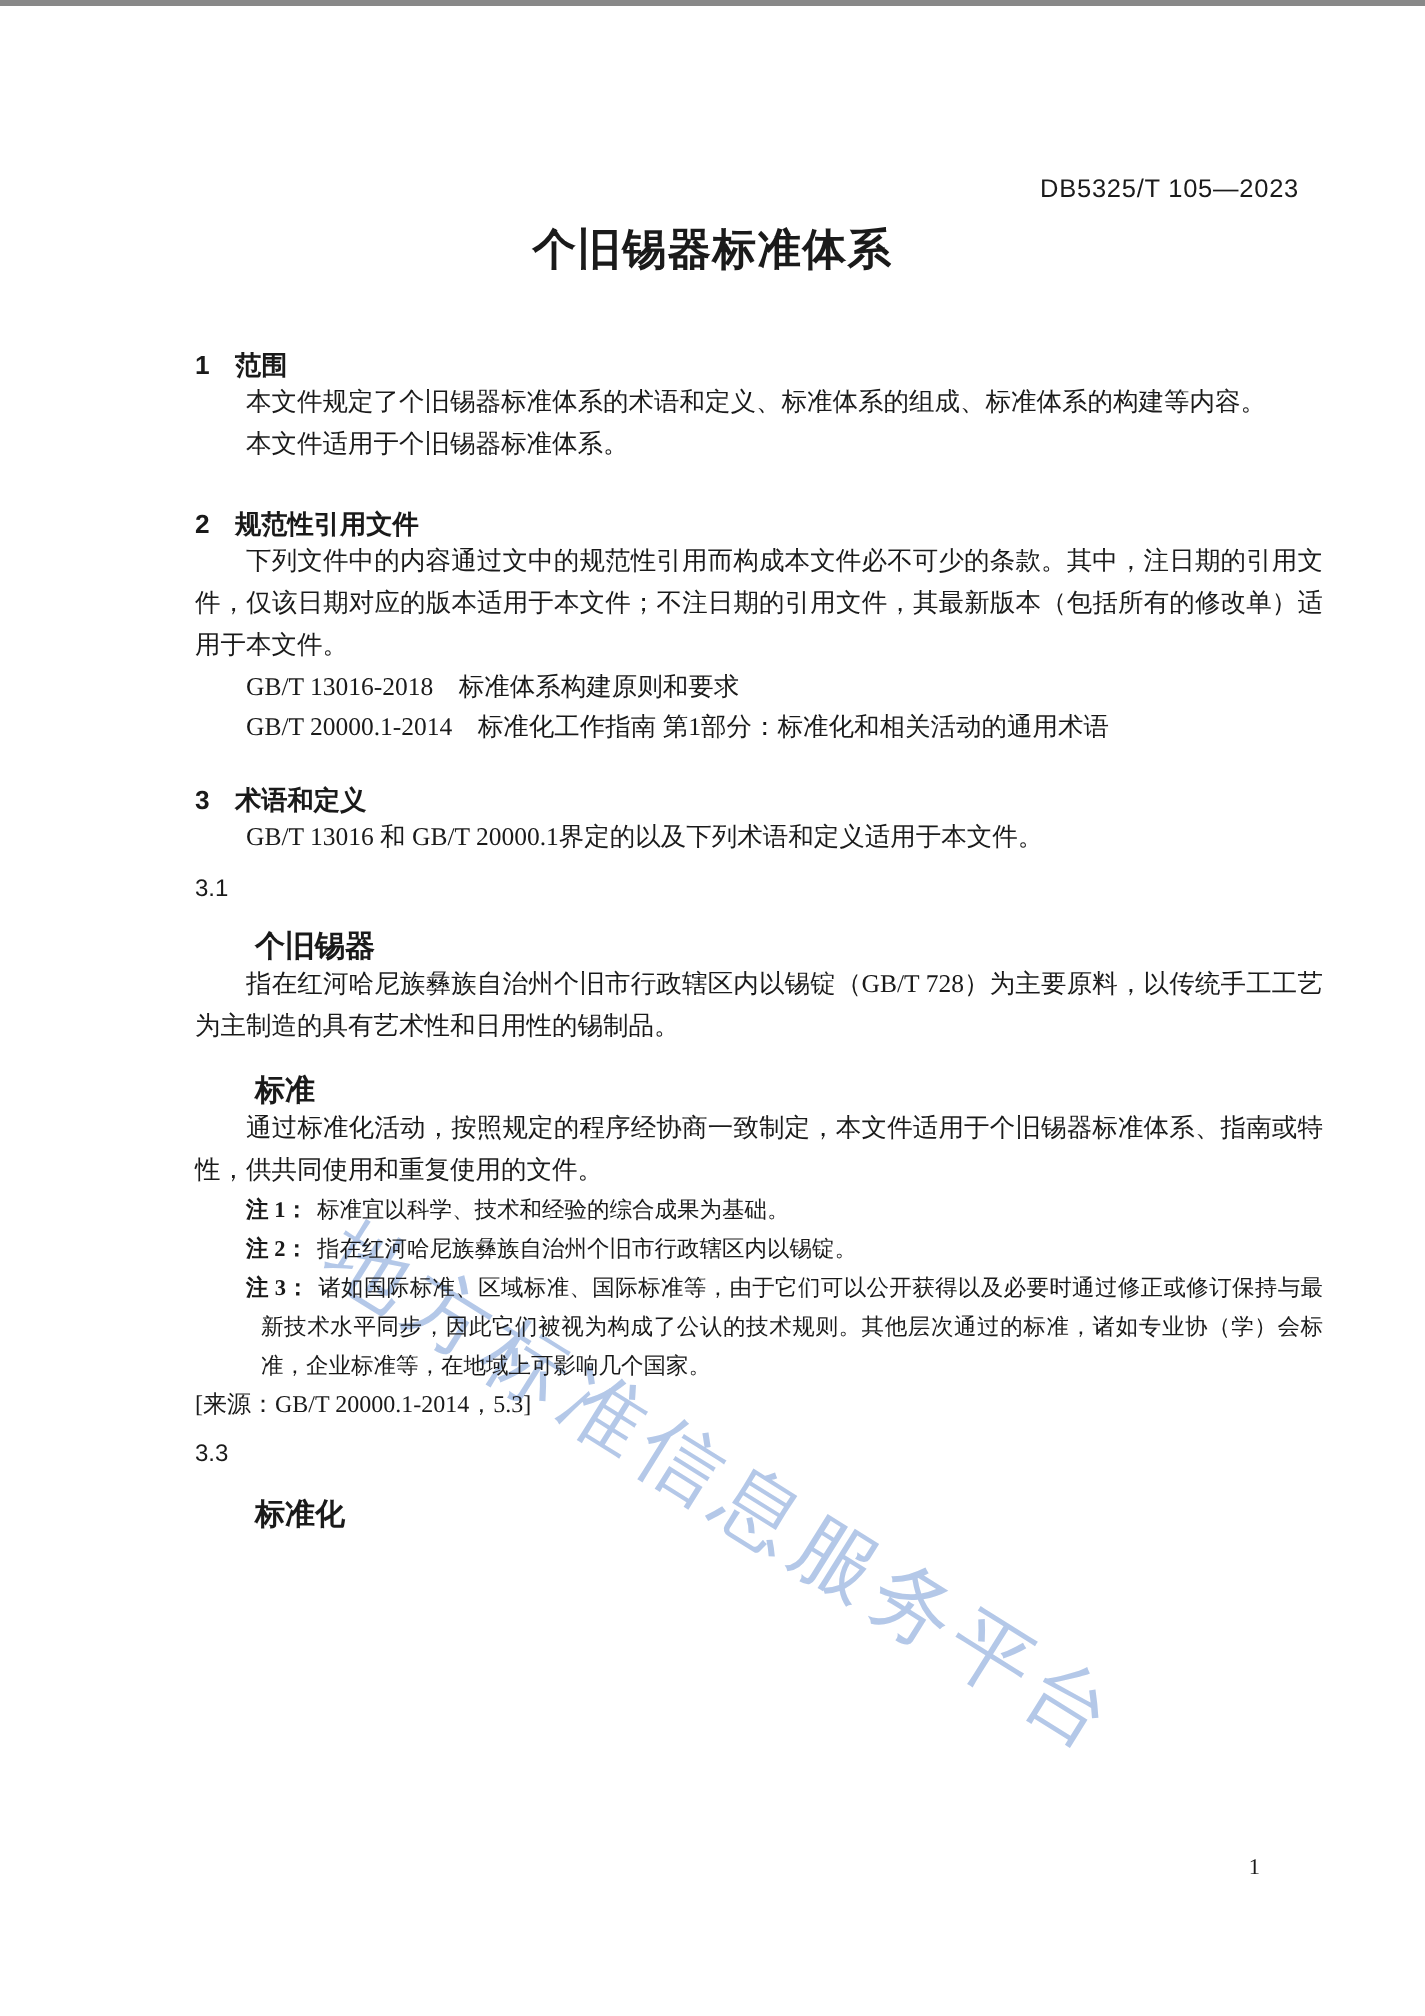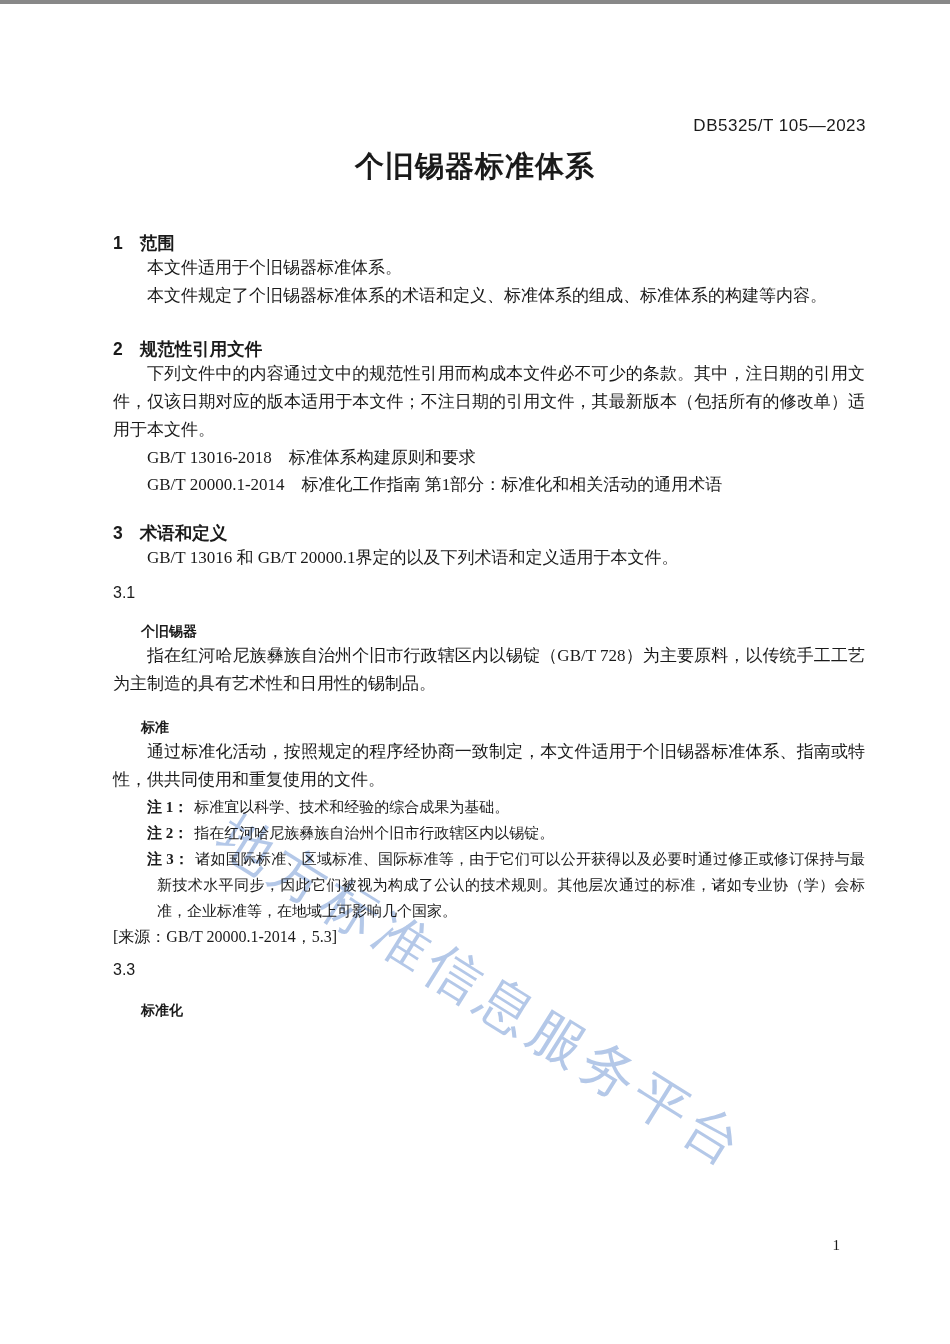--- a/index.html
+++ b/index.html
@@ -8,21 +8,21 @@
     width: 950px;
     height: 1344px;
     margin: 4px auto;
     background: #ffffff;
     overflow: hidden;
     color: #1a1a1a;
     font-family: "Liberation Serif", "DejaVu Serif", serif;
   }
   .content {
     position: absolute;
-    left: 113px;
+    left: 130px;
     top: 0;
     width: 752px;
     z-index: 2;
   }
   .header-code {
     position: absolute;
     top: 112px;
     right: 84px;
     font-size: 17px;
     letter-spacing: 0.5px;
@@ -64,21 +64,21 @@
   p.ref { margin: 0; font-size: 17px; line-height: 27px; text-indent: 2em; }
   .p-terms-intro { margin-top: 23px; }
   .term-num {
     font-family: Liberation Sans, sans-serif;
     font-size: 16px;
     line-height: 20px;
   }
   .term-name {
     font-family: "Liberation Sans", "DejaVu Sans", sans-serif;
     font-weight: bold;
-    font-size: 14px;
+    font-size: 20px;
     line-height: 22px;
     margin-left: 2em;
   }
   .tn-31 { margin-top: 11px; }
   .tm-31 { margin-top: 17px; }
   .td-31 { margin-top: 17px; }
   .tn-32 { margin-top: 10px; }
   .tm-32 { margin-top: 18px; }
   .td-32 { margin-top: 14px; }
   .tn-33 { margin-top: 10px; }
@@ -131,22 +131,22 @@
 
   <div class="doc-title">个旧锡器标准体系</div>
 
   <div class="watermark">地方标准信息服务平台</div>
 
   <div class="content">
 
     <div class="sec-heading h-scope">
       <span class="sec-num">1</span><span>范围</span>
     </div>
+    <p class="body indent p-scope-1">本文件规定了个旧锡器标准体系的术语和定义、标准体系的组成、标准体系的构建等内容。</p>
     <p class="body indent">本文件适用于个旧锡器标准体系。</p>
-    <p class="body indent p-scope-1">本文件规定了个旧锡器标准体系的术语和定义、标准体系的组成、标准体系的构建等内容。</p>
 
     <div class="sec-heading h-refs">
       <span class="sec-num">2</span><span>规范性引用文件</span>
     </div>
     <p class="body indent p-refs-intro">下列文件中的内容通过文中的规范性引用而构成本文件必不可少的条款。其中，注日期的引用文件，仅该日期对应的版本适用于本文件；不注日期的引用文件，其最新版本（包括所有的修改单）适用于本文件。</p>
     <p class="ref">GB/T 13016-2018　标准体系构建原则和要求</p>
     <p class="ref">GB/T 20000.1-2014　标准化工作指南 第1部分：标准化和相关活动的通用术语</p>
 
     <div class="sec-heading h-terms">
       <span class="sec-num">3</span><span>术语和定义</span>

